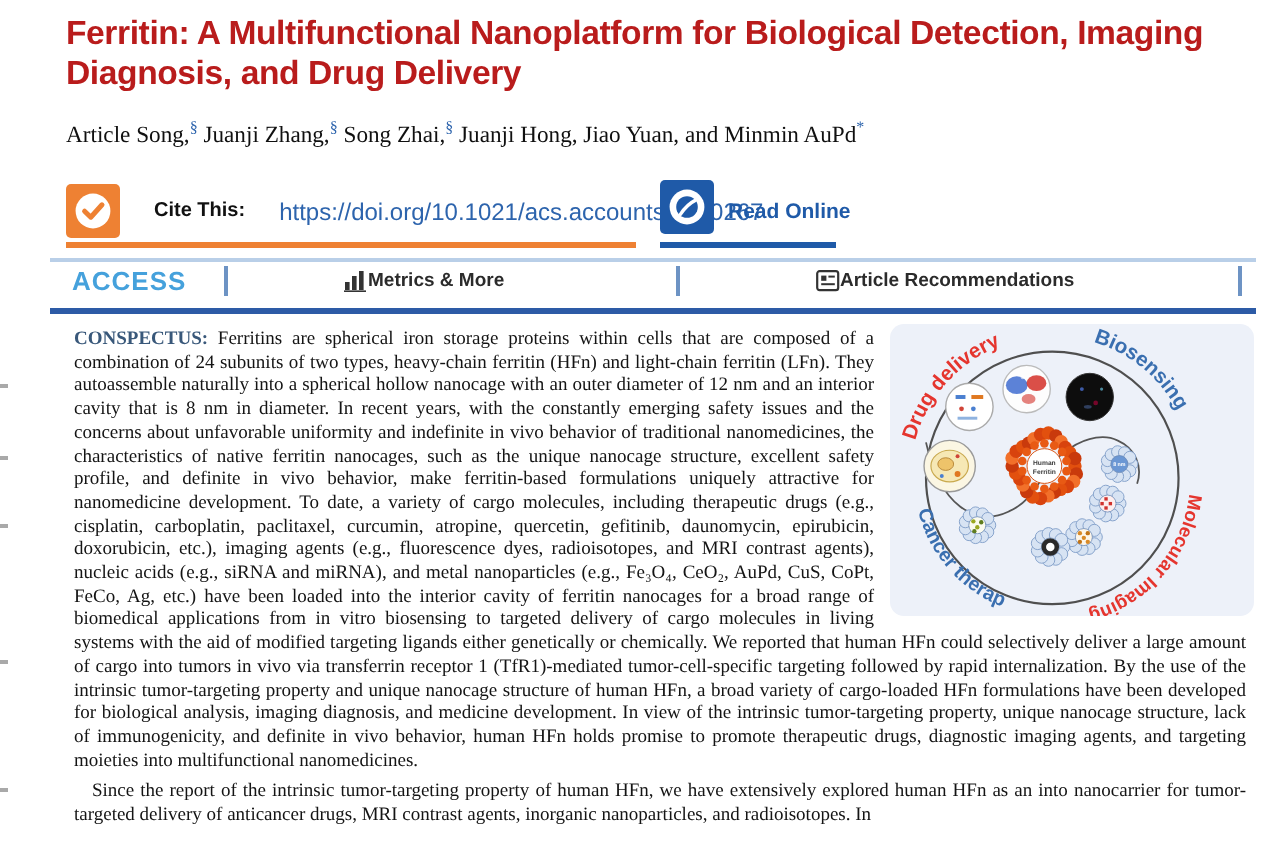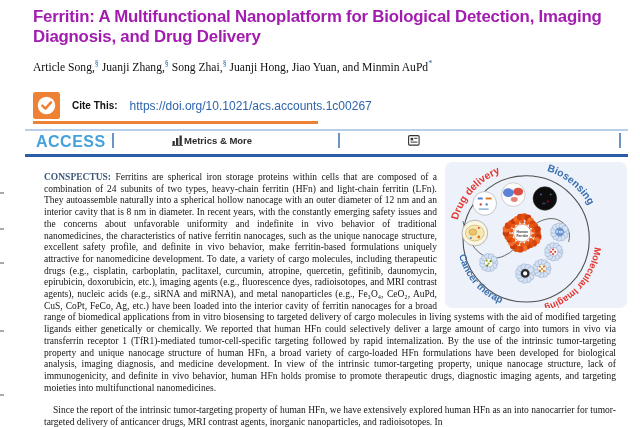--- a/index.html
+++ b/index.html
@@ -1,46 +1,46 @@
 <!DOCTYPE html>
 <html style="--acs-orange: #ee8133; --acs-blue: #1f5aa8; --access-blue: #45a1dc; --rule-light: #b9cfe8; --rule-dark: #2d5ba6; --link-blue: #2d64ad; --conspectus-label: #39587a; --figure-red: #e5352e; --figure-blue: #3a6fb0; --ferritin-orange: #e2500e;"><head>
 <meta charset="utf-8">
 <style>
   html,body{margin:0;padding:0;background:#fff;}
   .page{position:relative;width:640px;height:427px;background:#ffffff;overflow:hidden;
         font-family:"Liberation Serif",serif;color:#111;}
   
   .title{position:absolute;left:33px;top:7px;width:572px;margin:0;
          font-family:"Liberation Sans",sans-serif;font-weight:bold;
-         font-size:16.8px;line-height:1.17;letter-spacing:-0.2px;color:#a21caf;}
+         font-size:16.8px;line-height:1.17;letter-spacing:-0.2px;color:#b91c1c;}
   .authors{position:absolute;left:33px;top:59px;font-size:11.6px;color:#101010;white-space:nowrap;}
   .authors sup{color:var(--link-blue,#2d64ad);font-size:8px;}
   
   .cite-row{position:absolute;left:33px;top:92px;width:580px;height:32px;}
-  .cite-box{position:absolute;left:0;top:0;height:27px;display:flex;align-items:center;gap:12px;}
+  .cite-box{position:absolute;left:0;top:0;height:27px;display:flex;align-items:center;gap:17px;}
   .cite-box::after{content:"";position:absolute;left:0;top:29px;width:285px;height:2.5px;background:var(--acs-orange,#ee8133);}
   .cite-icon svg{display:block;}
   .cite-label{font-family:"Liberation Sans",sans-serif;font-weight:bold;font-size:10px;color:#111;}
   .doi{font-family:"Liberation Sans",sans-serif;font-size:12px;color:var(--link-blue,#2d64ad);text-decoration:none;}
   .read-box{position:absolute;left:297px;top:0;height:27px;display:flex;align-items:center;gap:7px;cursor:pointer;}
   .read-box::after{content:"";position:absolute;left:0;top:29px;width:88px;height:2.5px;background:var(--acs-blue,#1f5aa8);}
   .read-label{font-family:"Liberation Sans",sans-serif;font-weight:bold;font-size:10.5px;color:var(--acs-blue,#1f5aa8);}
   
   .rule-light{position:absolute;left:25px;top:129px;width:603px;height:2px;background:var(--rule-light,#b9cfe8);}
   .rule-dark{position:absolute;left:25px;top:154px;width:603px;height:2.5px;background:var(--rule-dark,#2d5ba6);}
   .nav-row{position:absolute;left:0;top:132px;width:640px;height:20px;font-family:"Liberation Sans",sans-serif;}
-  .access{position:absolute;left:36px;top:1px;font-size:16px;font-weight:bold;letter-spacing:0.5px;
+  .access{position:absolute;left:36px;top:1px;font-size:13px;font-weight:bold;letter-spacing:0.5px;
           color:var(--access-blue,#45a1dc);cursor:pointer;}
   .vsep{position:absolute;top:1px;width:1.5px;height:15px;background:#6d93c4;}
   .nav-item{position:absolute;top:3px;display:flex;align-items:center;font-size:9.5px;font-weight:bold;color:#2b2b2b;cursor:pointer;}
   .nav-item svg{display:block;}
   
   .body-text{position:absolute;left:33px;top:161px;width:594px;font-size:9.5px;line-height:11.7px;
              text-align:justify;color:#141414;}
-  .body-text p{margin:11px;}
+  .body-text p{margin:4px;}
   .p2{text-indent:9px;}
   .consp{font-weight:bold;color:var(--conspectus-label,#39587a);}
   .fig{float:right;width:182px;height:146px;margin:1px 0 4px 8px;background:#edf1f9;border-radius:7px;}
   .fig svg{display:block;}
   
   .edge-mark{position:absolute;left:0;width:4px;height:1.6px;background:#a9a9a9;}
 </style>
 </head>
 <body>
 
@@ -61,20 +61,31 @@
     <div class="cite-box">
       <span class="cite-icon">
         <svg width="27" height="27" viewBox="0 0 27 27">
           <rect x="0" y="0" width="27" height="27" rx="2.5" fill="#ee8133"></rect>
           <circle cx="13.5" cy="13.5" r="8.7" fill="#ffffff"></circle>
           <path d="M 9.3 13.6 L 12.4 16.6 L 18 10.4" fill="none" stroke="#ee8133" stroke-width="2.5" stroke-linecap="round" stroke-linejoin="round"></path>
         </svg>
       </span>
       <span class="cite-label">Cite This:</span>
       <a class="doi" href="#">https://doi.org/10.1021/acs.accounts.1c00267</a>
+    </div>
+    <div class="read-box">
+      <span class="read-icon">
+        <svg width="27" height="27" viewBox="0 0 27 27">
+          <rect x="0" y="0" width="27" height="27" rx="2.5" fill="#1f5aa8"></rect>
+          <circle cx="13.5" cy="13.5" r="8.7" fill="#ffffff"></circle>
+          <circle cx="13.5" cy="13.5" r="5.4" fill="#1f5aa8"></circle>
+          <path d="M 10.2 17.2 Q 13.5 12.2 17.6 10.2" stroke="#ffffff" stroke-width="1.7" fill="none" stroke-linecap="round"></path>
+        </svg>
+      </span>
+      <span class="read-label">Read Online</span>
     </div>
   </div>
 
   <div class="rule-light"></div>
   <div class="nav-row">
     <span class="access">ACCESS</span>
     <span class="vsep" style="left:112px"></span>
     <span class="nav-item" style="left:172px">
       <span>
         <svg width="12" height="11" viewBox="0 0 12 11">
@@ -89,20 +100,21 @@
     <span class="vsep" style="left:338px"></span>
     <span class="nav-item" style="left:408px">
       <span>
         <svg width="12" height="11" viewBox="0 0 12 11">
           <rect x="0.6" y="0.6" width="10.5" height="9.5" rx="1.2" fill="none" stroke="#333" stroke-width="1.1"></rect>
           <rect x="2.6" y="2.8" width="2.6" height="2.6" fill="#333"></rect>
           <rect x="6.2" y="2.8" width="3.2" height="1" fill="#333"></rect>
           <rect x="2.6" y="6.6" width="6.8" height="1" fill="#333"></rect>
         </svg>
       </span>
+      <span>Article Recommendations</span>
     </span>
     <span class="vsep" style="left:619px"></span>
   </div>
   <div class="rule-dark"></div>
 
   <div class="body-text">
     <div class="fig">
       <svg width="182" height="146" viewBox="0 0 182 148">
 
         <circle cx="81" cy="78" r="64" fill="none" stroke="#4f4f4f" stroke-width="1.1"></circle>

